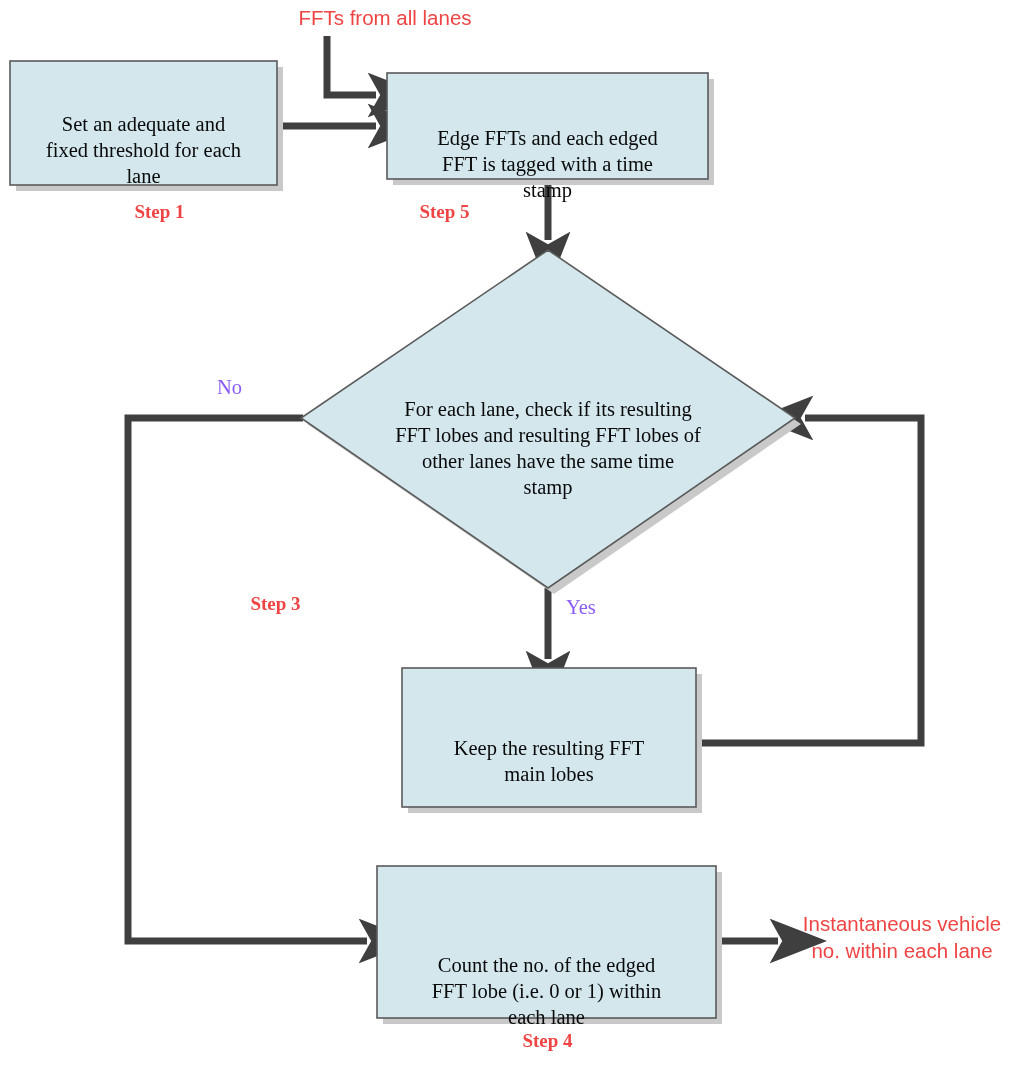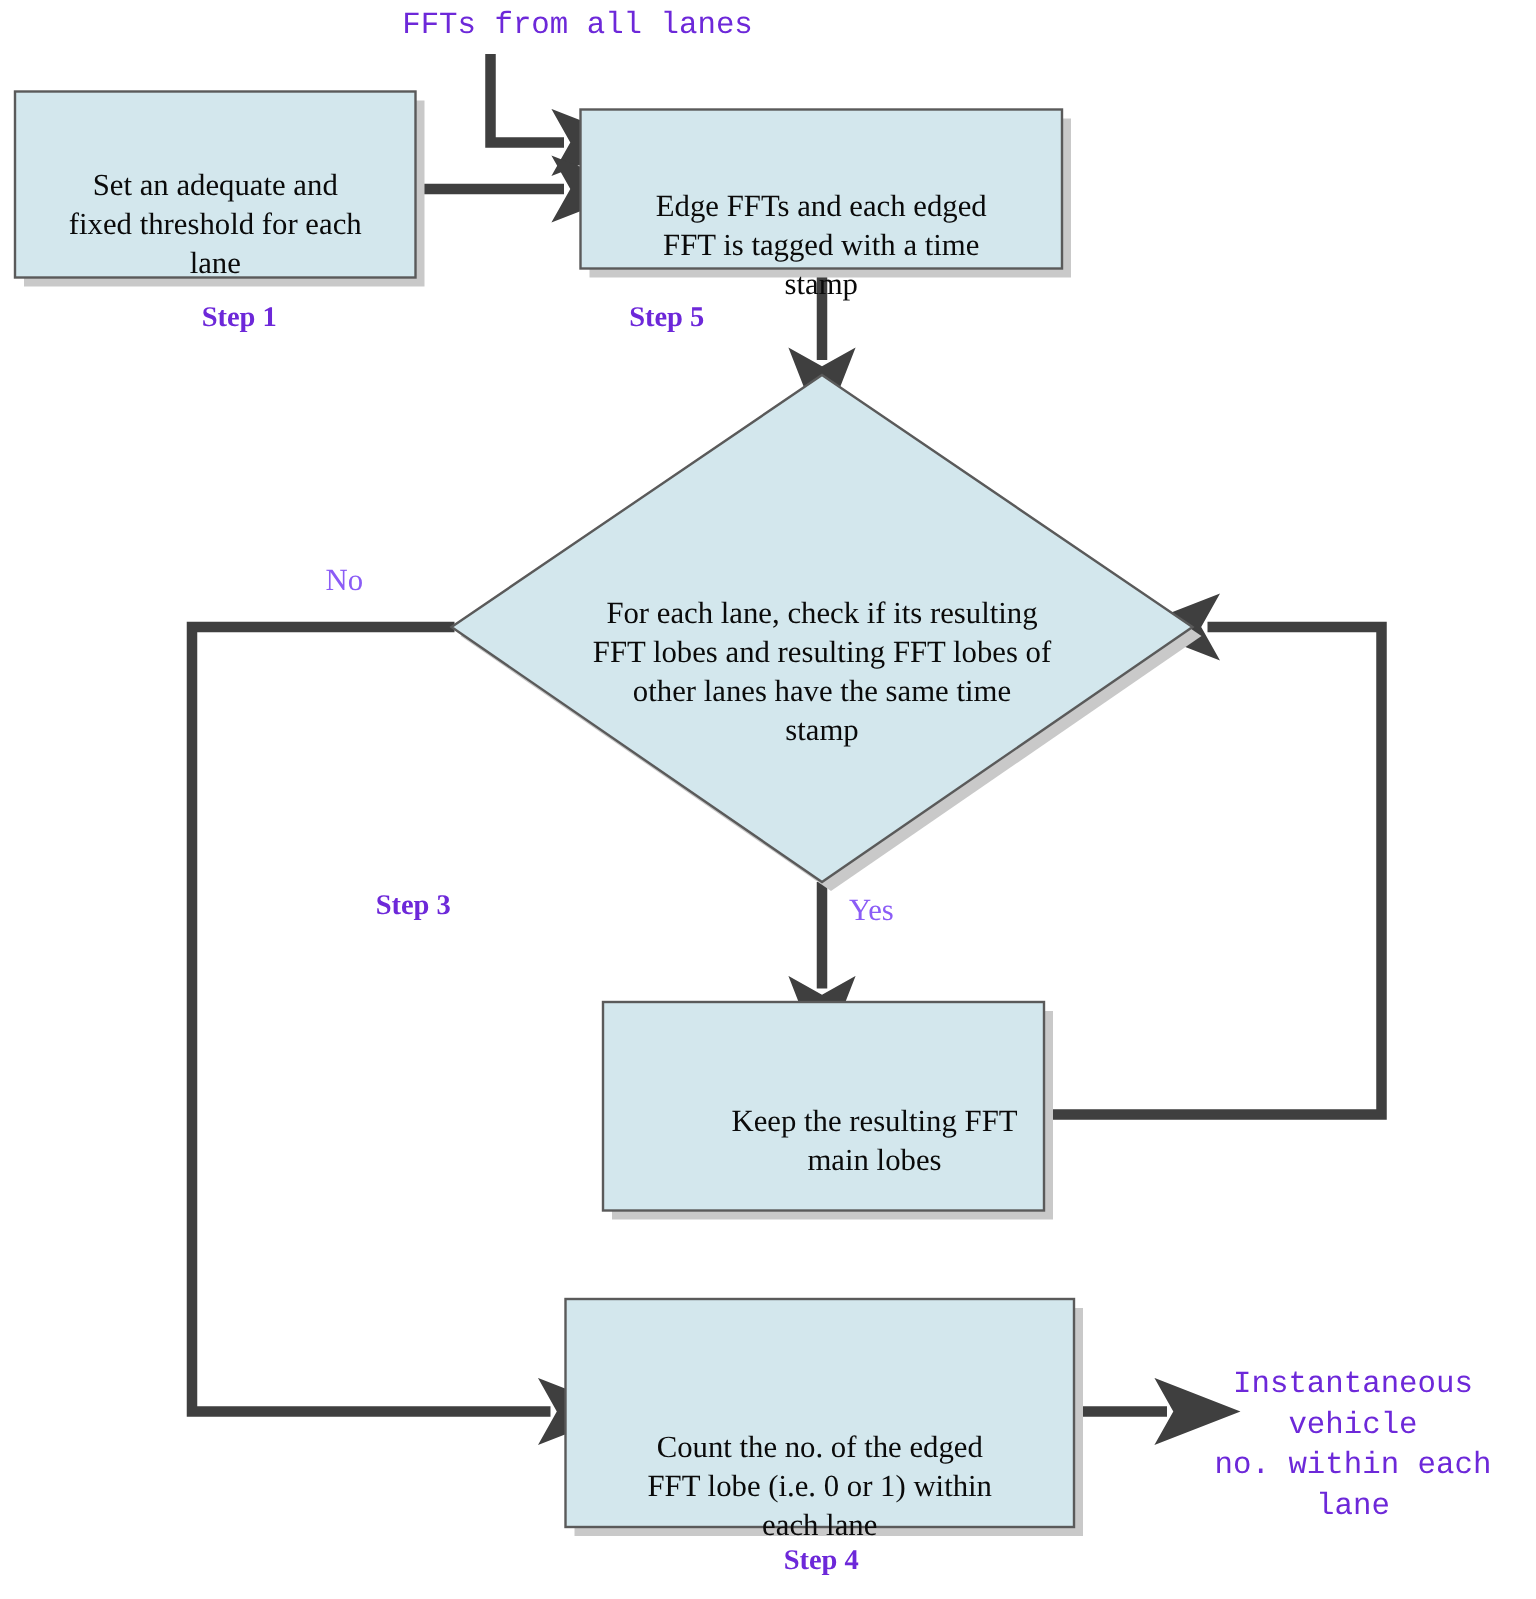--- a/index.html
+++ b/index.html
@@ -37,36 +37,36 @@
     white-space: pre-line;
     margin-top: 28px;
   }
   .proc-text { font-size: 20.5px; }
   .dec-text  { font-size: 20.5px; }
   .step-label {
     position: absolute;
     font-family: "Liberation Serif", "DejaVu Serif", serif;
     font-weight: bold;
     font-size: 19px;
-    color: #6d28d9;
+    color: #ef4444;
     text-align: center;
     white-space: nowrap;
   }
   .edge-label {
     position: absolute;
     font-family: "Liberation Serif", "DejaVu Serif", serif;
     font-size: 20.5px;
     color: #8b5cf6;
     white-space: nowrap;
   }
   .free-text {
     position: absolute;
-    font-family: Liberation Mono, monospace;
+    font-family: Liberation Sans, sans-serif;
     font-size: 20.5px;
-    color: #6d28d9;
+    color: #ef4444;
     line-height: 1.32;
     text-align: center;
     white-space: pre-line;
   }
 </style>
 </head>
 <body>
 
 <div id="canvas">
 
@@ -140,21 +140,21 @@
 
   <div class="node-text proc-text" style="left:387px; top:73px; width:321px; height:128px;">Edge FFTs and each edged
 FFT is tagged with a time
 stamp</div>
 
   <div class="node-text dec-text" style="left:338px; top:366px; width:420px; height:110px;text-align:center;">For each lane, check if its resulting
 FFT lobes and resulting FFT lobes of
 other lanes have the same time
 stamp</div>
 
-  <div class="node-text proc-text" style="left:402px; top:668px; width:294px; height:132px;padding-left:34px;">Keep the resulting FFT
+  <div class="node-text proc-text" style="left:402px; top:668px; width:294px; height:132px;">Keep the resulting FFT
 main lobes</div>
 
   <div class="node-text proc-text" style="left:377px; top:866px; width:339px; height:196px;">Count the no. of the edged
 FFT lobe (i.e. 0 or 1) within
 each lane</div>
 
   <div class="step-label" style="left:97px; top:201px; width:125px;">Step 1</div>
 
   <div class="step-label" style="left:382px; top:201px; width:125px;">Step 5</div>
 

